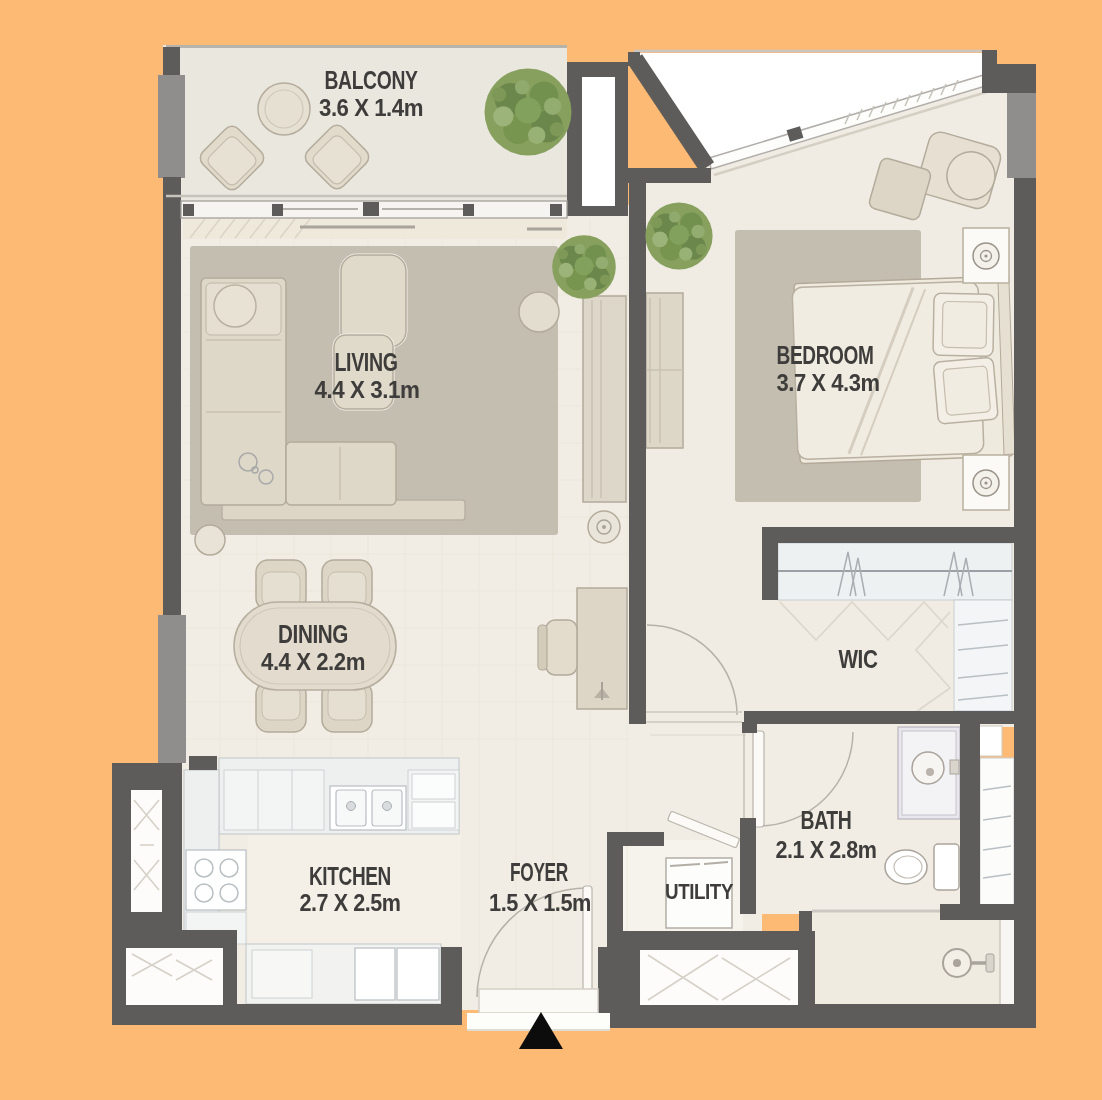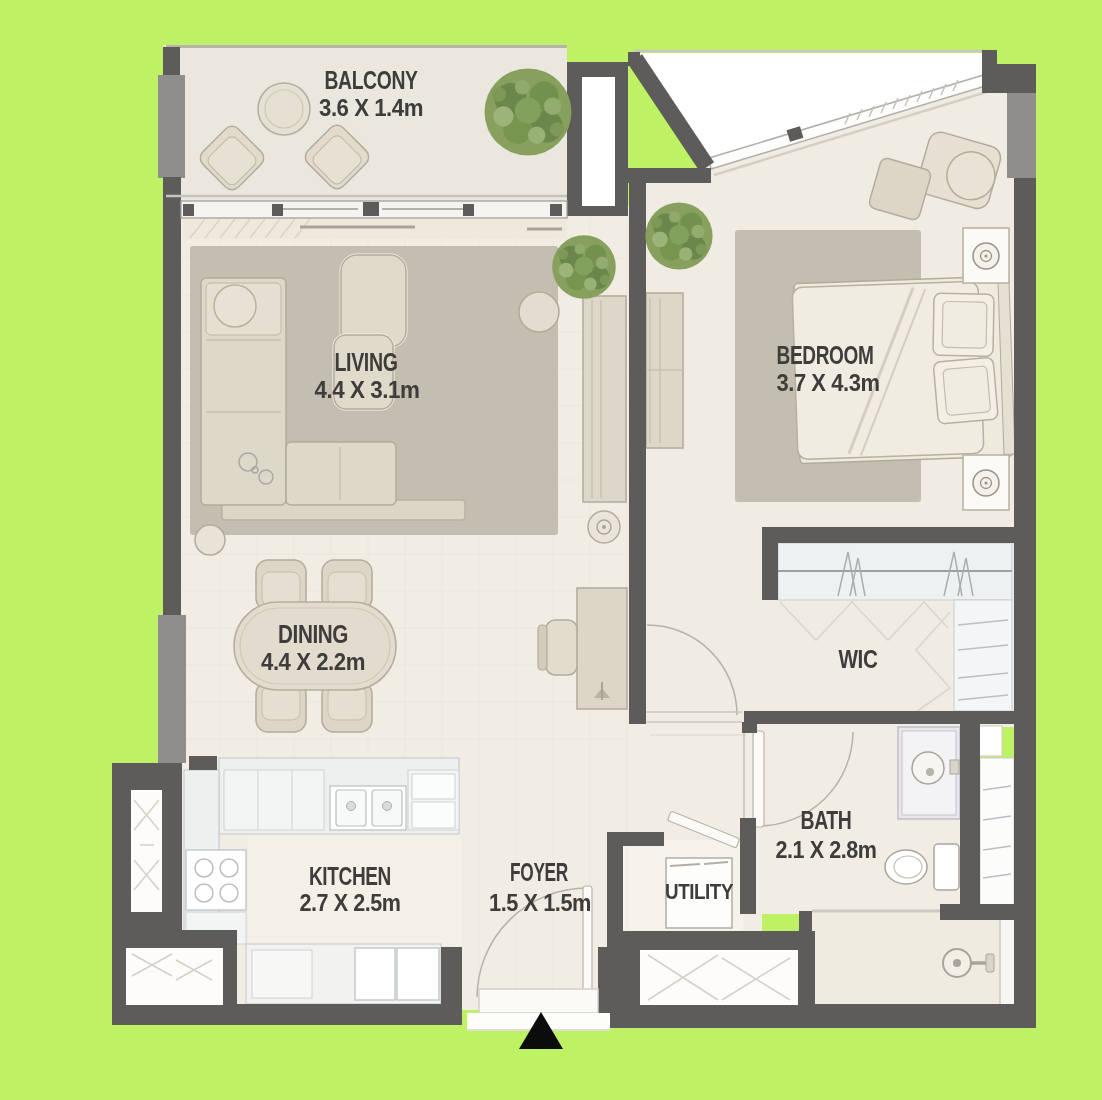--- a/index.html
+++ b/index.html
@@ -1,16 +1,16 @@
 <!DOCTYPE html>
 <html><head>
 <meta charset="utf-8">
 <style>
   html,body{margin:0;padding:0;background:#ffffff;}
-  .wrap{width:1102px;height:1100px;position:relative;overflow:hidden;background:#bef264;filter:blur(0.75px);}
+  .wrap{width:1102px;height:1100px;position:relative;overflow:hidden;background:#fdba74;filter:blur(0.75px);}
   svg{display:block;}
   text{font-family:"Liberation Sans", sans-serif;font-weight:bold;fill:#3e3d3b;letter-spacing:-0.5px;}
 </style>
 </head>
 <body>
 <div class="wrap">
 <svg width="1102" height="1100" viewBox="0 0 1102 1100" xmlns="http://www.w3.org/2000/svg">
 <defs>
 <g id="tree">
  <circle r="30" fill="#87a05e"></circle>

